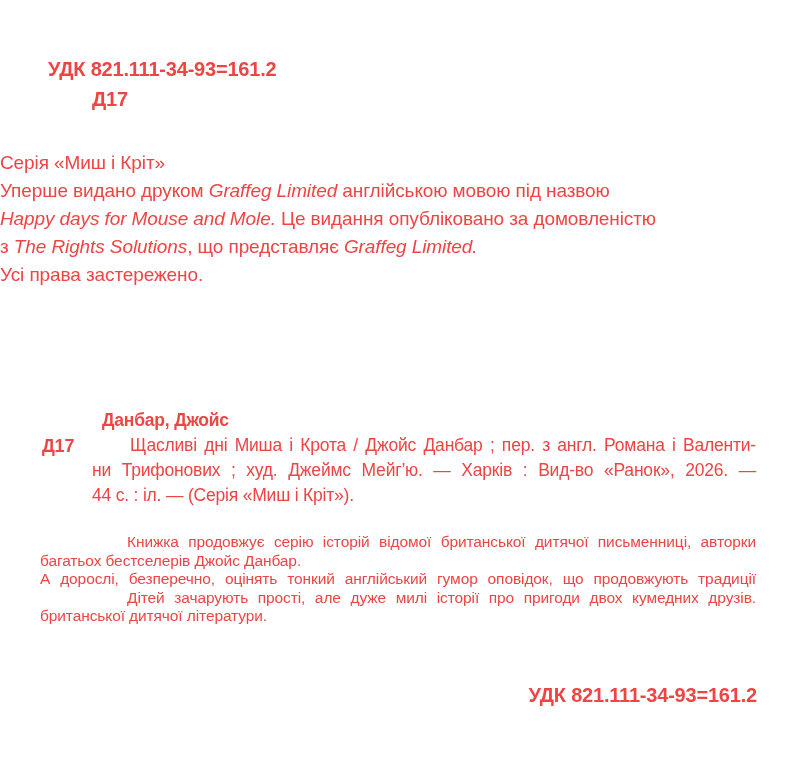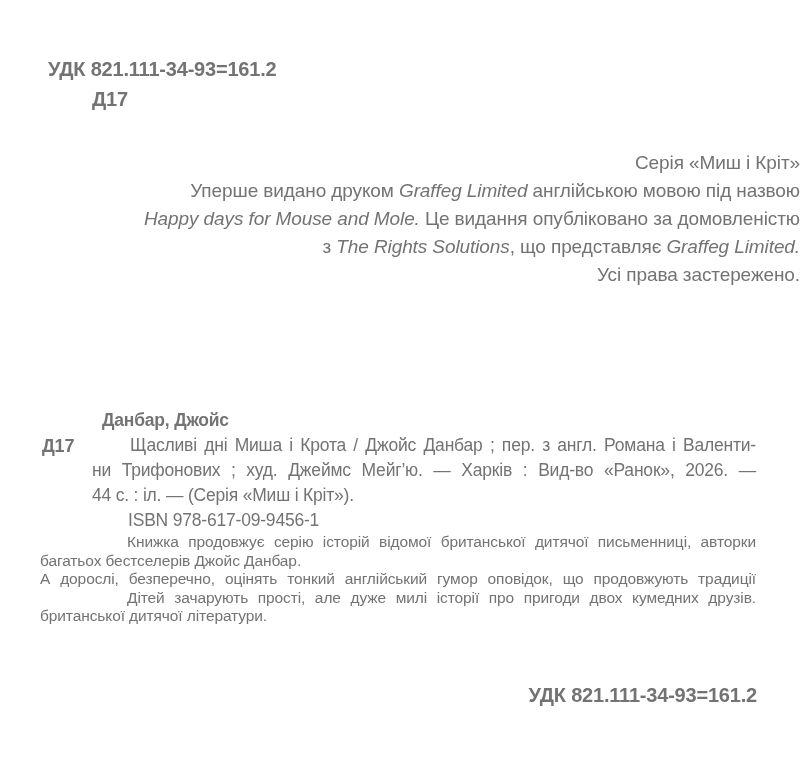--- a/index.html
+++ b/index.html
@@ -2,21 +2,21 @@
 <html><head>
 <meta charset="utf-8">
 <style>
   html, body { margin: 0; padding: 0; background: #ffffff; }
   .page {
     position: relative;
     width: 800px;
     height: 756px;
     background: #ffffff;
     font-family: "Liberation Sans", "DejaVu Sans", sans-serif;
-    color: #737373;
+    color: #ef4444;
     overflow: hidden;
   }
   .it { font-style: italic; }
 
   
   .top-block {
     position: absolute;
     left: 48px;
     top: 54px;
     font-size: 20px;
@@ -25,21 +25,21 @@
     letter-spacing: -0.2px;
   }
   .top-block .sign { margin-left: 44px; }
 
   
   .edition-note {
     position: absolute;
     left: 0;
     right: 0;
     top: 149px;
-    text-align: right;
+    text-align: left;
     font-size: 19px;
     line-height: 28px;
     letter-spacing: -0.1px;
   }
 
   
   .catalog {
     position: absolute;
     left: 0;
     top: 408px;
@@ -101,21 +101,20 @@
     <div>Усі права застережено.</div>
   </div>
 
   <div class="catalog">
     <div class="catalog-sign">Д17</div>
     <div class="catalog-body">
       <div class="cat-heading">Данбар, Джойс</div>
       <div class="just ind-cat">Щасливі дні Миша і Крота / Джойс Данбар ; пер. з англ. Романа і Валенти-</div>
       <div class="just">ни Трифонових ; худ. Джеймс Мейг’ю. — Харків : Вид-во «Ранок», 2026. —</div>
       <div>44 с. : іл. — (Серія «Миш і Кріт»).</div>
-      <div class="ind-isbn">ISBN 978-617-09-9456-1</div>
     </div>
   </div>
 
   <div class="annotation">
     <div>
       <div class="just ind-ann">Книжка продовжує серію історій відомої британської дитячої письменниці, авторки</div>
       <div>багатьох бестселерів Джойс Данбар.</div>
     </div>
     <div>
       <div class="just">А дорослі, безперечно, оцінять тонкий англійський гумор оповідок, що продовжують традиції</div>

